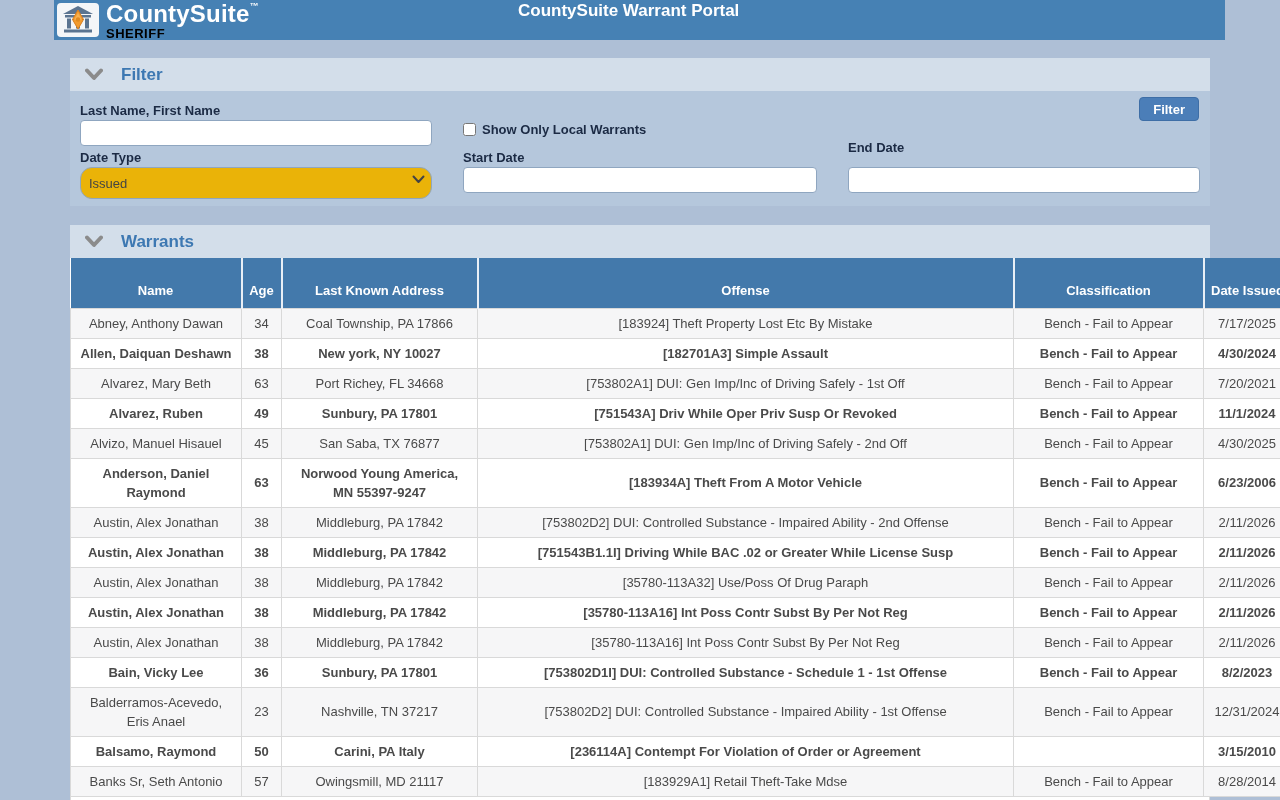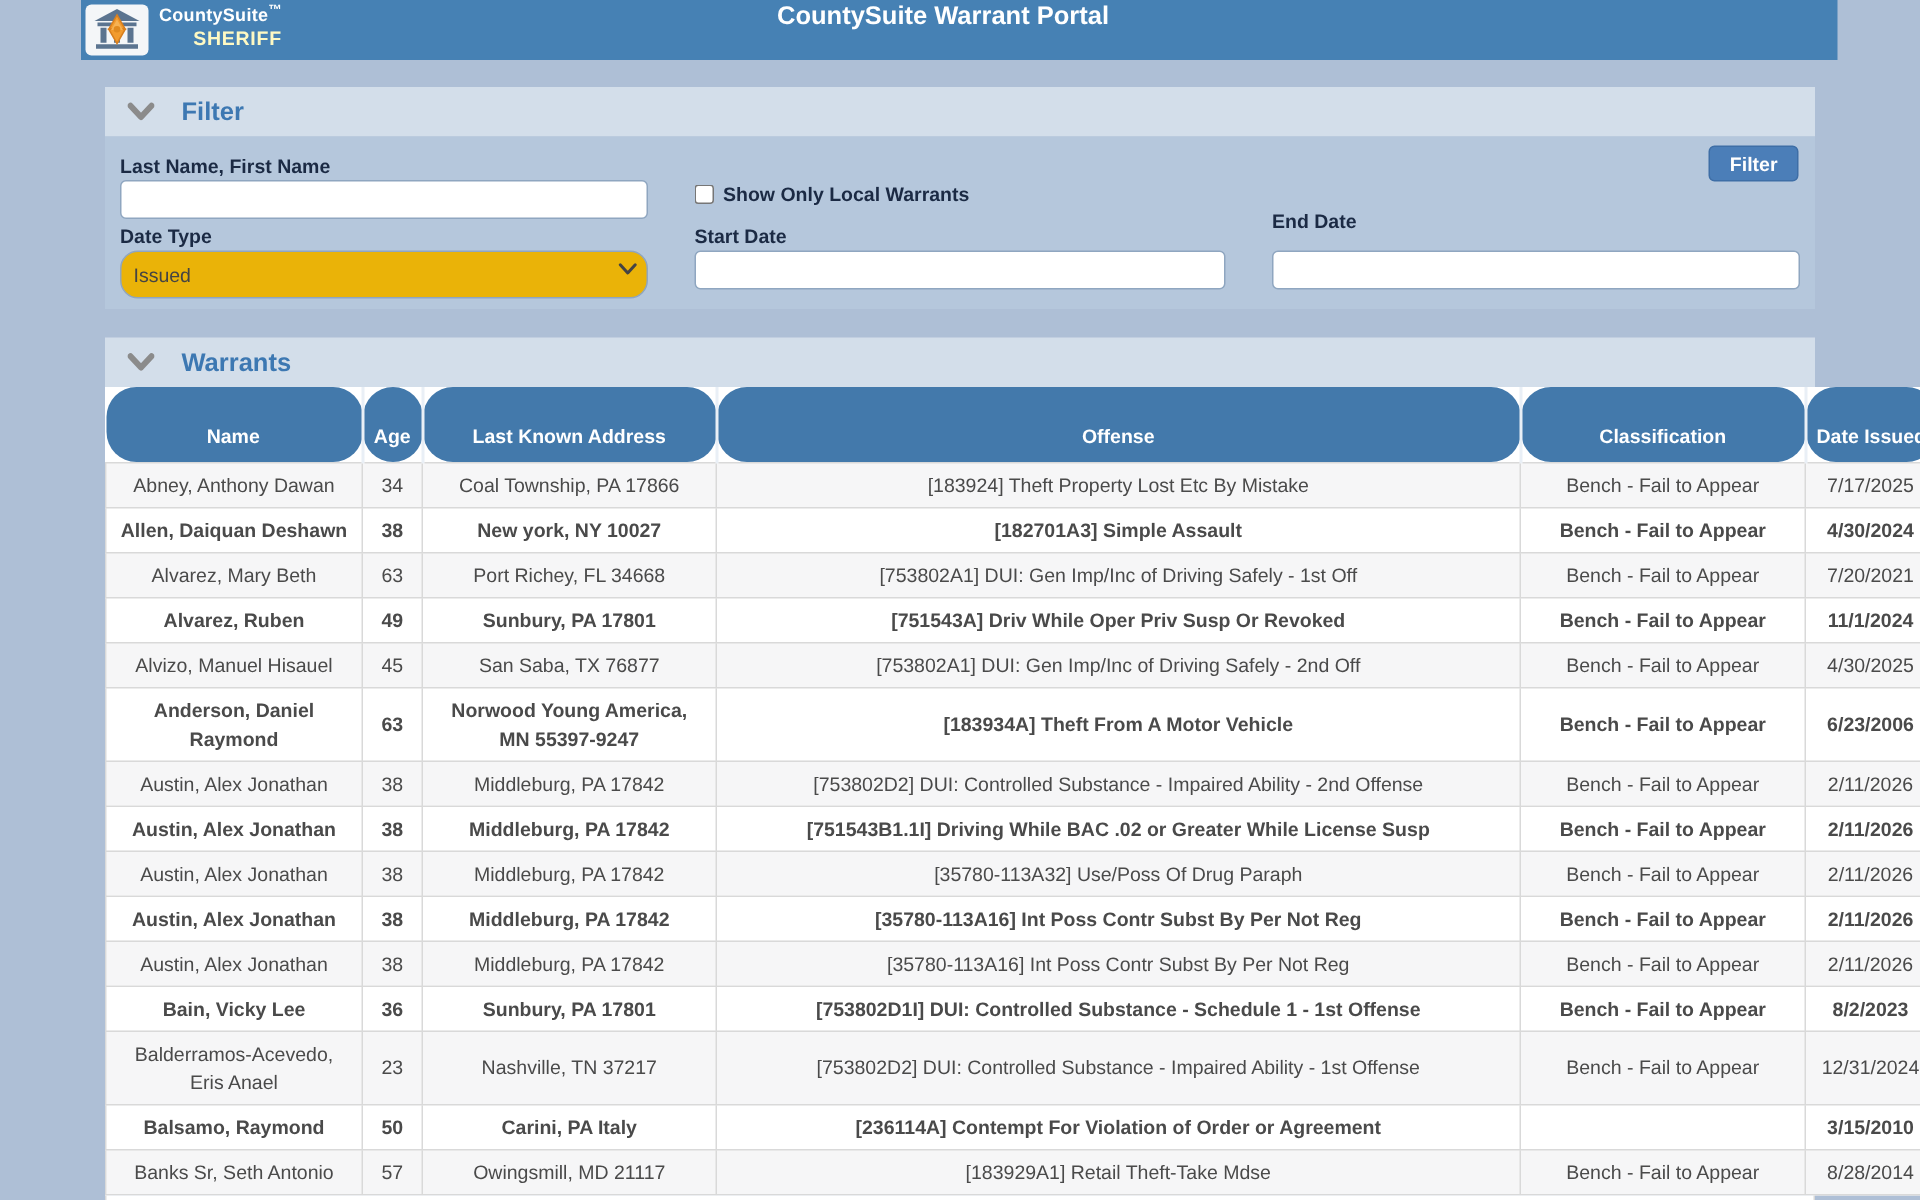--- a/index.html
+++ b/index.html
@@ -13,23 +13,23 @@
   .topbar {
     position:absolute; left:54px; top:0; width:1171px; height:40px;
     background:#4681b4;
   }
   .logo-box {
     position:absolute; left:3px; top:3px; width:42px; height:34px;
     background:#f4f6f8; border-radius:4px;
     display:flex; align-items:center; justify-content:center;
   }
   .logo-text { position:absolute; left:52px; top:2px; line-height:1; }
-  .logo-main { color:#ffffff; font-size:12px; font-weight:bold; letter-spacing:0.2px; }
+  .logo-main { color:#ffffff; font-size:24px; font-weight:bold; letter-spacing:0.2px; }
   .logo-tm { color:#ffffff; font-size:9px; font-weight:bold; vertical-align:top; }
-  .logo-sub { display:block; text-align:right; color:#fef9c3; font-size:13px; font-weight:bold; margin-top:1px; letter-spacing:0.5px; }
+  .logo-sub { display:block; text-align:left; color:#000000; font-size:13px; font-weight:bold; margin-top:1px; letter-spacing:0.5px; }
   .portal-title {
     position:absolute; left:464px; top:1px;
     color:#ffffff; font-size:17px; font-weight:bold;
   }
   
   .panel { position:absolute; left:70px; width:1140px; }
   .panel-header {
     height:33px; background:#d3deea;
     display:flex; align-items:center; padding-left:15px;
   }
@@ -60,21 +60,21 @@
     background:#4b7eb8; border:1px solid #3e6ea6; border-radius:4px;
     color:#ffffff; font-size:13px; font-weight:bold;
     font-family:"Liberation Sans", sans-serif; cursor:pointer;
   }
   
   #warrants-panel { top:225px; }
   table { border-collapse:collapse; width:1140px; table-layout:fixed; background:#fff; }
   thead th {
     background:#4379ab; color:#ffffff; font-size:13px; font-weight:bold;
     vertical-align:bottom; text-align:center; padding:6px 6px 9px 6px;
-    border-left:2px solid #e9eff6; height:50px; line-height:17px;border-radius:20px;
+    border-left:2px solid #e9eff6; height:50px; line-height:17px;
   }
   thead th:first-child { border-left:none; }
   tbody td {
     font-size:13px; color:#4a4a4a; text-align:center;
     padding:5px 8px; line-height:19px;
     border:1px solid #d9d9d9; word-wrap:break-word;
   }
   tbody tr.odd  { background:#f6f6f7; }
   tbody tr.even { background:#ffffff;font-weight:bold; }
   .col-name{width:171px} .col-age{width:40px} .col-addr{width:196px}

